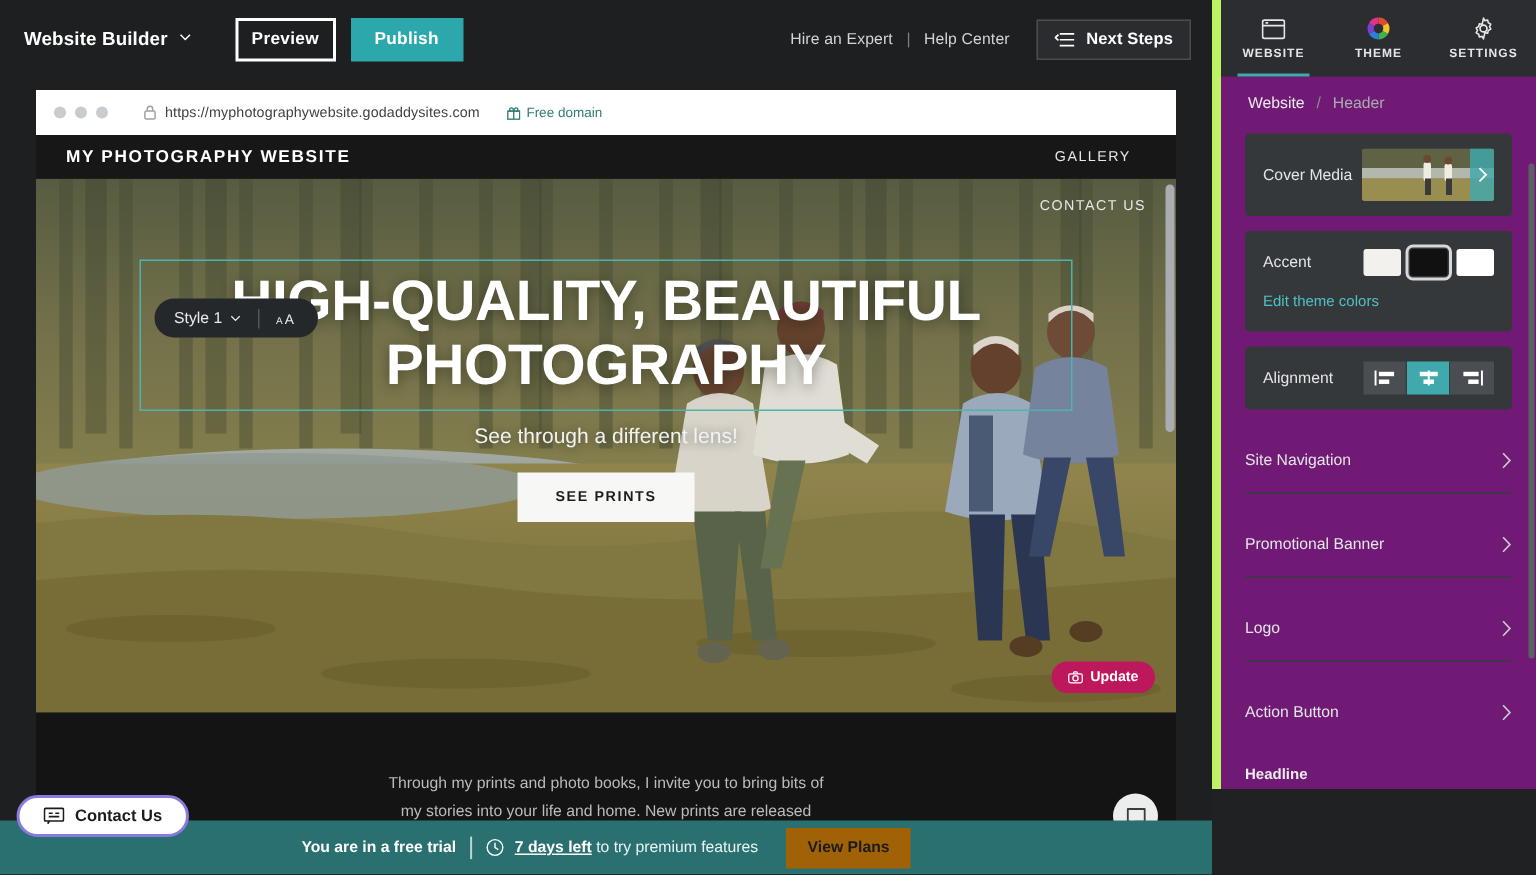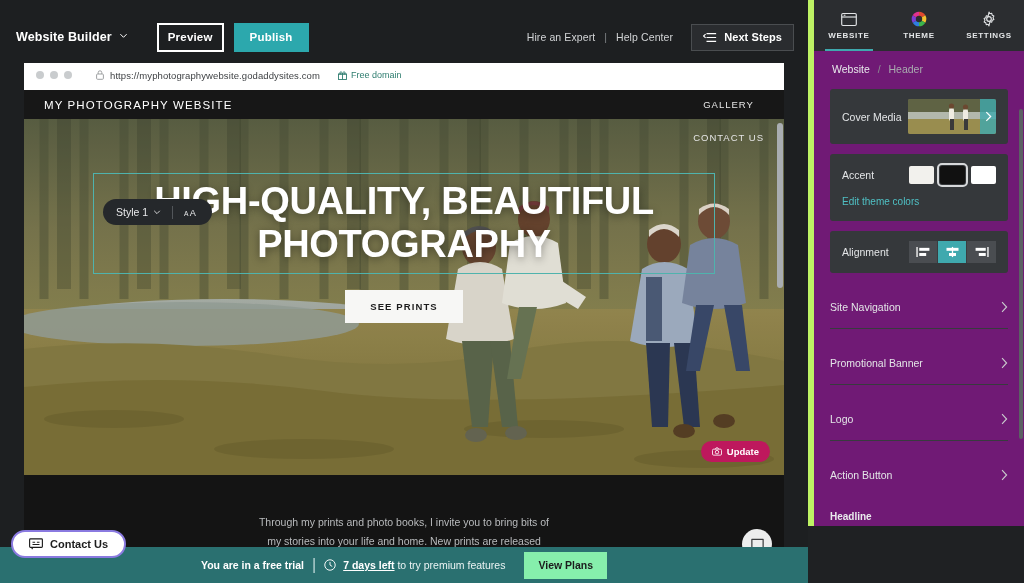--- a/index.html
+++ b/index.html
@@ -12,21 +12,21 @@
   }
   .app { position: relative; width: 1024px; height: 583px; display: flex; }
 
   
   .main { position: relative; width: 808px; height: 583px; background: #1d1f21; }
 
   
   .topbar {
     height: 52px; background: #1d1f21;
     display: flex; align-items: center; padding: 0 14px 0 16px;
-    position: relative; z-index: 40; margin-top: 11px;
+    position: relative; z-index: 40;
   }
   .brand {
     display: flex; align-items: center; gap: 7px;
     color: #fff; font-size: 12.5px; font-weight: bold; letter-spacing: .1px;
   }
   .chev-sm { width: 9px; height: 9px; display:inline-block; position: relative; top: -2px;}
   .btn-preview {
     margin-left: 29px; height: 29px; padding: 0 9px;
     border: 2px solid #fff; background: transparent; color: #fff;
     font-size: 11.5px; font-weight: bold; letter-spacing: .2px;
@@ -62,21 +62,21 @@
   .url-text { color: #3f4245; font-size: 9.5px; letter-spacing: .1px; }
   .lock { margin-right: 6px; opacity: .65; }
   .free-domain { margin-left: 18px; display: flex; align-items: center; gap: 4px;
     color: #2e7d6f; font-size: 9px; }
 
   .site { position: relative; height: 493px; overflow: hidden; background: #141414; }
   .sitenav {
     height: 29px; background: #171717; display: flex; align-items: center;
     padding: 0 20px; position: relative; z-index: 5;
   }
-  .sitetitle { color: #fff; font-size: 11.5px; font-weight: normal; letter-spacing: 1.1px; }
+  .sitetitle { color: #fff; font-size: 11.5px; font-weight: bold; letter-spacing: 1.1px; }
   .navlinks { margin-left: auto; display: flex; gap: 20px; align-items: center; flex-direction: column;}
   .navlink { color: #e6e6e6; font-size: 9.5px; letter-spacing: 1px; text-decoration: none; padding-bottom: 2px;}
   .navlink.active { color: #fff; border-bottom: 1.5px solid #fff; }
 
   .hero { position: relative; height: 356px; overflow: hidden; }
   .hero-img { position: absolute; inset: 0; }
   .hero-content {
     position: absolute; inset: 0; display: flex; flex-direction: column;
     align-items: center; justify-content: flex-start; padding-top: 55px;
   }
@@ -142,21 +142,21 @@
     position: absolute; left: 0; bottom: 0; width: 808px; height: 36px;
     background: #2a7070; display: flex; align-items: center;
     justify-content: center; gap: 0; z-index: 50;
   }
   .trial-text { color: #fff; font-size: 10.5px; font-weight: bold; }
   .trial-sep { color: #bcd6d6; margin: 0 8px; font-weight: normal; }
   .trial-rest { color: #eaf3f3; font-size: 10.5px; font-weight: normal; }
   .trial-days { color: #fff; font-weight: bold; text-decoration: underline; }
   .btn-viewplans {
     margin-left: 19px; height: 27px; padding: 0 14px;
-    background: #86efac; border: none; color: #1c1c1c;
+    background: #a16207; border: none; color: #1c1c1c;
     font-size: 10.5px; font-weight: bold; cursor: pointer;
     font-family: "Liberation Sans", sans-serif;
   }
 
   
   .panel { width: 216px; height: 526px; background: #701a75; position: relative;
            border-left: 6px solid #bef264; overflow: hidden; }
   .panel-tabs { height: 51px; display: flex; align-items: flex-end; background: #2b2d30; }
   .ptab {
     flex: 1; height: 51px; display: flex; flex-direction: column;
@@ -368,20 +368,21 @@
               <ellipse cx="452" cy="316" rx="11" ry="7" fill="#6a6a56"></ellipse>
               <ellipse cx="492" cy="314" rx="11" ry="7" fill="#6a6a56"></ellipse>
             </g>
             <rect width="760" height="356" fill="#000" opacity="0.06"></rect>
           </svg>
 
           <div class="hero-content">
             <div class="headline-box">
               <div class="headline">HIGH-QUALITY, BEAUTIFUL PHOTOGRAPHY</div>
             </div>
+            <div class="tagline">See through a different lens!</div>
             <button class="see-prints">SEE PRINTS</button>
           </div>
 
           <div class="style-pill">
             <span class="lbl">
               <span>Style 1</span>
               <span>
                 <svg width="8" height="8" viewBox="0 0 10 10">
                     <path d="M1.5 3.5L5 7L8.5 3.5" stroke="#e9eaec" stroke-width="1.1" fill="none"></path>
                   </svg>

